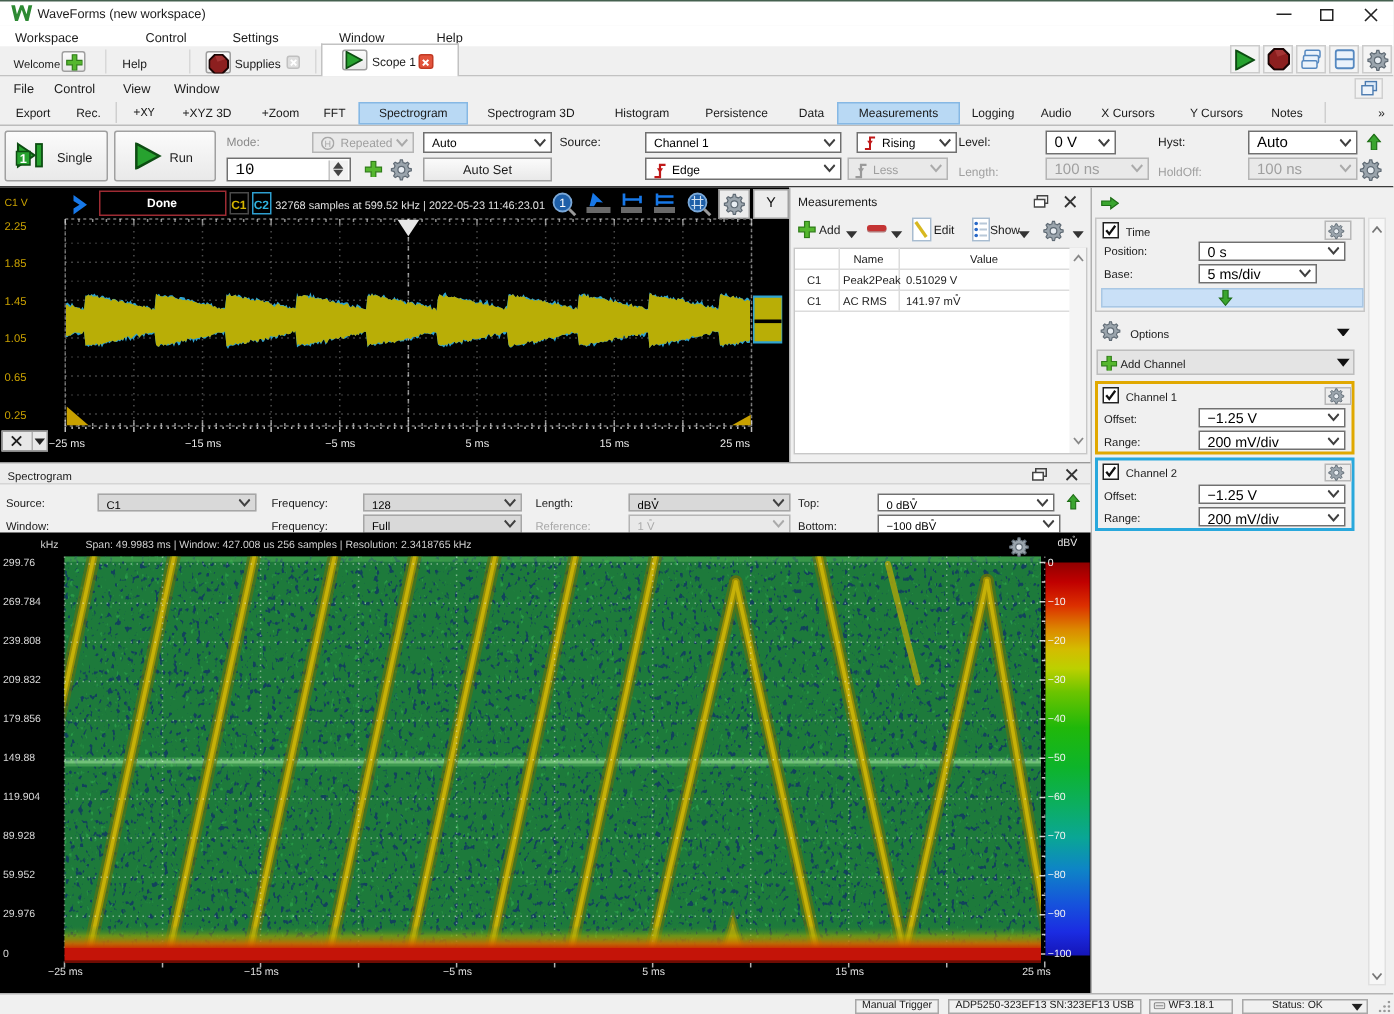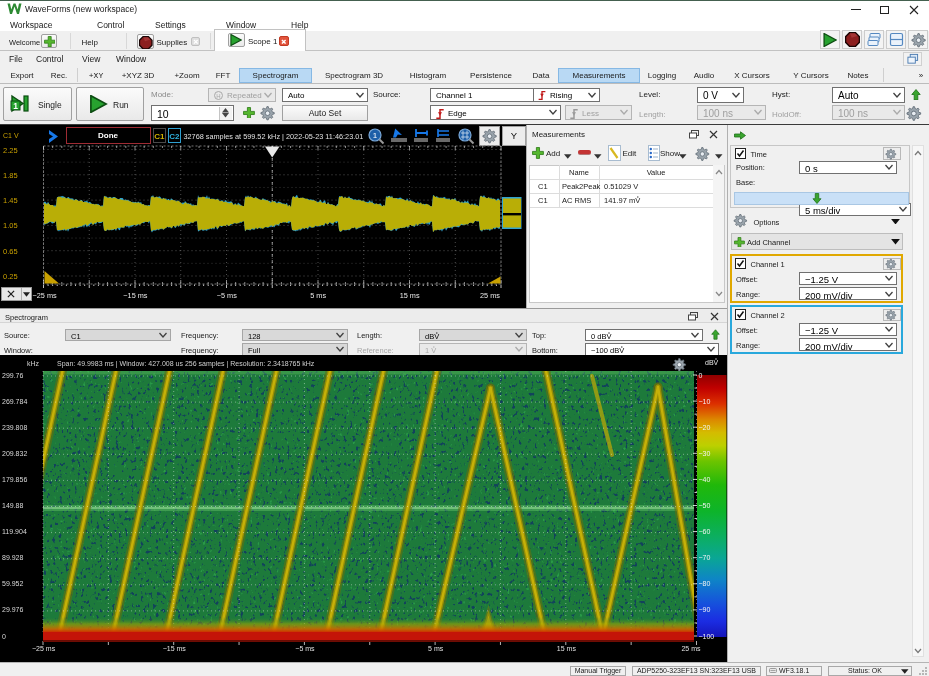--- a/index.html
+++ b/index.html
@@ -209,21 +209,21 @@
       <use href="#cv"></use>
     </svg>
 </div>
 <div class="t" style="left:373px;top:89.5px;font-size:8px;">Source:</div>
 <div class="combo" style="left:430px;top:87.5px;width:131px;height:14px;">
   <span style="position:absolute;left:5px;top:2.5px;font-size:8px;">Channel 1</span>
   <svg class="cv" viewBox="0 0 8 7">
       <use href="#cv"></use>
     </svg>
 </div>
-<div class="combo" style="left:533px;top:87.5px;width:66.5px;height:14px;">
+<div class="combo" style="left:571px;top:87.5px;width:66.5px;height:14px;">
   <svg style="left:3px;top:1.5px" width="10" height="11" viewBox="0 0 10 13">
       <use href="#redge"></use>
     </svg>
   <span style="position:absolute;left:16px;top:2.5px;font-size:8px;">Rising</span>
   <svg class="cv" viewBox="0 0 8 7">
       <use href="#cv"></use>
     </svg>
 </div>
 <div class="t" style="left:639px;top:89.5px;font-size:8px;">Level:</div>
 <div class="combo" style="left:697px;top:87px;width:47px;height:15.5px;">
@@ -237,21 +237,21 @@
   <span style="position:absolute;left:5px;top:2px;font-size:10px;">Auto</span>
   <svg class="cv" viewBox="0 0 8 7">
       <use href="#cv"></use>
     </svg>
 </div>
 <svg class="abs" style="left:911px;top:88.5px" width="10" height="11.5" viewBox="0 0 10 11.5">
     <use href="#garrup"></use>
   </svg>
 
 <div class="combo" style="left:151px;top:104.5px;width:83px;height:16.5px;">
-  <span style="position:absolute;left:5px;top:2px;font-size:10.5px;">10</span>
+  <span style="position:absolute;left:5px;top:2px;font-size:10.5px;font-family:Liberation Mono, monospace;">10</span>
   <div style="position:absolute;right:1px;top:1px;width:13px;height:13.5px;background:#f2f2f2;border-left:1px solid #c4c4c4;"></div>
   <svg style="right:4px;top:2.5px;position:absolute" width="7" height="4.5" viewBox="0 0 7 4.5">
       <path d="M0,4.5 L3.5,0 L7,4.5 Z" fill="#444"></path>
     </svg>
   <svg style="right:4px;bottom:2.5px;position:absolute" width="7" height="4.5" viewBox="0 0 7 4.5">
       <path d="M0,0 L3.5,4.5 L7,0 Z" fill="#444"></path>
     </svg>
 </div>
 <svg class="abs" style="left:243px;top:106.5px" width="11.5" height="11.5" viewBox="0 0 11 11">
     <use href="#plus"></use>
@@ -672,21 +672,21 @@
       <use href="#gear"></use>
     </svg>
   <div class="t" style="left:8px;top:37.5px;font-size:7.5px;">Position:</div>
   <div class="combo" style="left:71px;top:35.5px;width:97.5px;height:13px;">
     <span style="position:absolute;left:5px;top:1.5px;font-size:9.5px;">0 s</span>
     <svg class="cv" viewBox="0 0 8 7">
         <use href="#cv"></use>
       </svg>
   </div>
   <div class="t" style="left:8px;top:53px;font-size:7.5px;">Base:</div>
-  <div class="combo" style="left:71px;top:50.5px;width:112px;height:13px;margin-top:27px;">
+  <div class="combo" style="left:71px;top:50.5px;width:79px;height:13px;">
     <span style="position:absolute;left:5px;top:1.5px;font-size:9.5px;">5 ms/div</span>
     <svg class="cv" viewBox="0 0 8 7">
         <use href="#cv"></use>
       </svg>
   </div>
   <div class="abs" style="left:6px;top:67px;width:175px;height:13px;background:#c9e0f7;border:1px solid #a9c7e4;"></div>
   <svg style="left:84px;top:68px" width="10" height="11" viewBox="0 0 10 11.5">
       <use href="#garrdn"></use>
     </svg>
   <svg style="left:5px;top:88px" width="15" height="15" viewBox="0 0 13.5 14">
@@ -820,21 +820,21 @@
       </svg>
   </div>
   <div class="t" style="left:357px;top:36.5px;font-size:7.5px;color:#a8a8a8;">Reference:</div>
   <div class="combo dis" style="left:419px;top:34px;width:108px;height:12.5px;">
     <span style="position:absolute;left:5px;top:2px;font-size:7.5px;color:#aaa;">1 V̊</span>
     <svg class="cv" viewBox="0 0 8 7">
         <use href="#cvg"></use>
       </svg>
   </div>
   <div class="t" style="left:532px;top:36.5px;font-size:7.5px;">Bottom:</div>
-  <div class="combo" style="left:585px;top:34px;width:134px;height:12.5px;padding-left:20px;">
+  <div class="combo" style="left:585px;top:34px;width:122px;height:12.5px;padding-left:20px;">
     <span style="position:absolute;left:5px;top:2px;font-size:7.5px;">−100 dBV̊</span>
     <svg class="cv" viewBox="0 0 8 7">
         <use href="#cv"></use>
       </svg>
   </div>
 </div>
 
 <div class="abs" style="left:0;top:355px;width:727px;height:306.5px;background:#000;overflow:hidden;">
   <svg style="left:0;top:0" width="727" height="307" viewBox="0 0 727 307">
     <defs>

